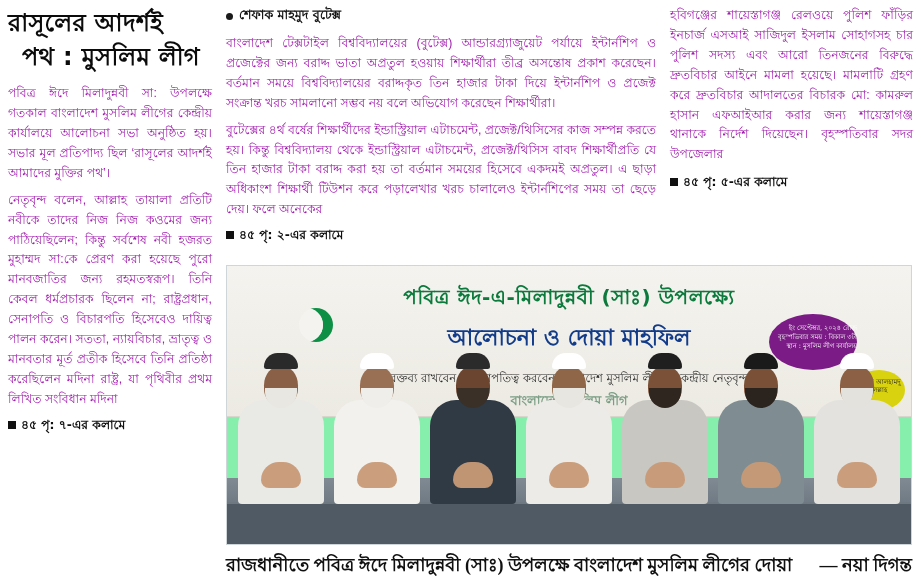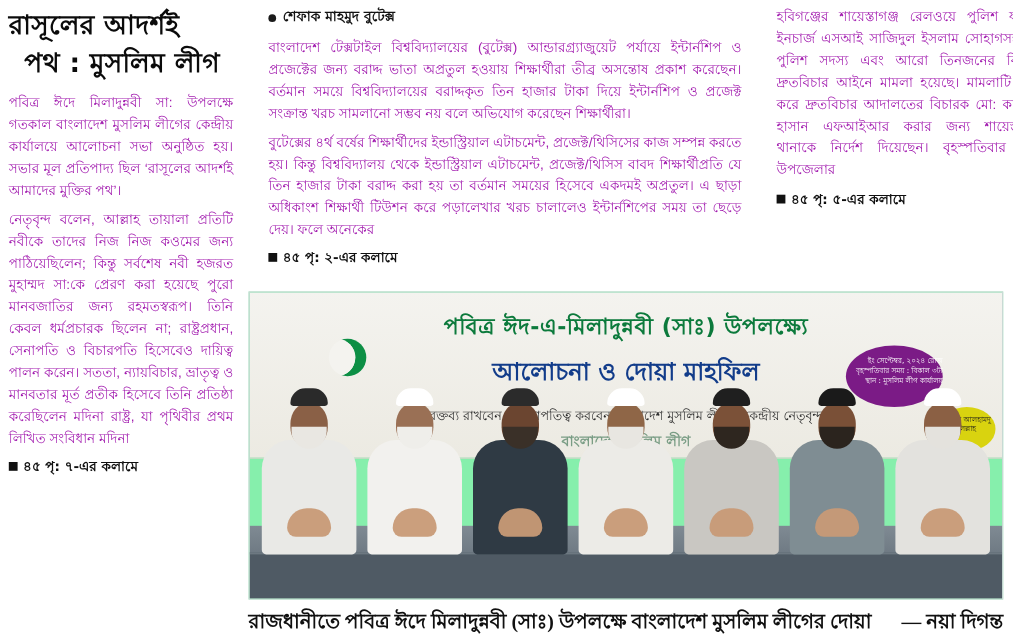--- a/index.html
+++ b/index.html
@@ -19,21 +19,21 @@
     position: relative;
     width: 921px;
     height: 579px;
     box-sizing: border-box;
     padding: 6px 8px 4px 8px;
   }
 
   
   .cols {
     display: flex;
-    gap: 32px;
+    gap: 14px;
     width: 100%;
   }
   .col-left  { width: 204px; flex: 0 0 204px; }
   .col-mid   { width: 430px; flex: 0 0 430px; }
   .col-right { width: 243px; flex: 0 0 243px; }
 
   
   .headline {
     font-family: "DejaVu Sans", "Liberation Sans", sans-serif;
     font-weight: bold;

